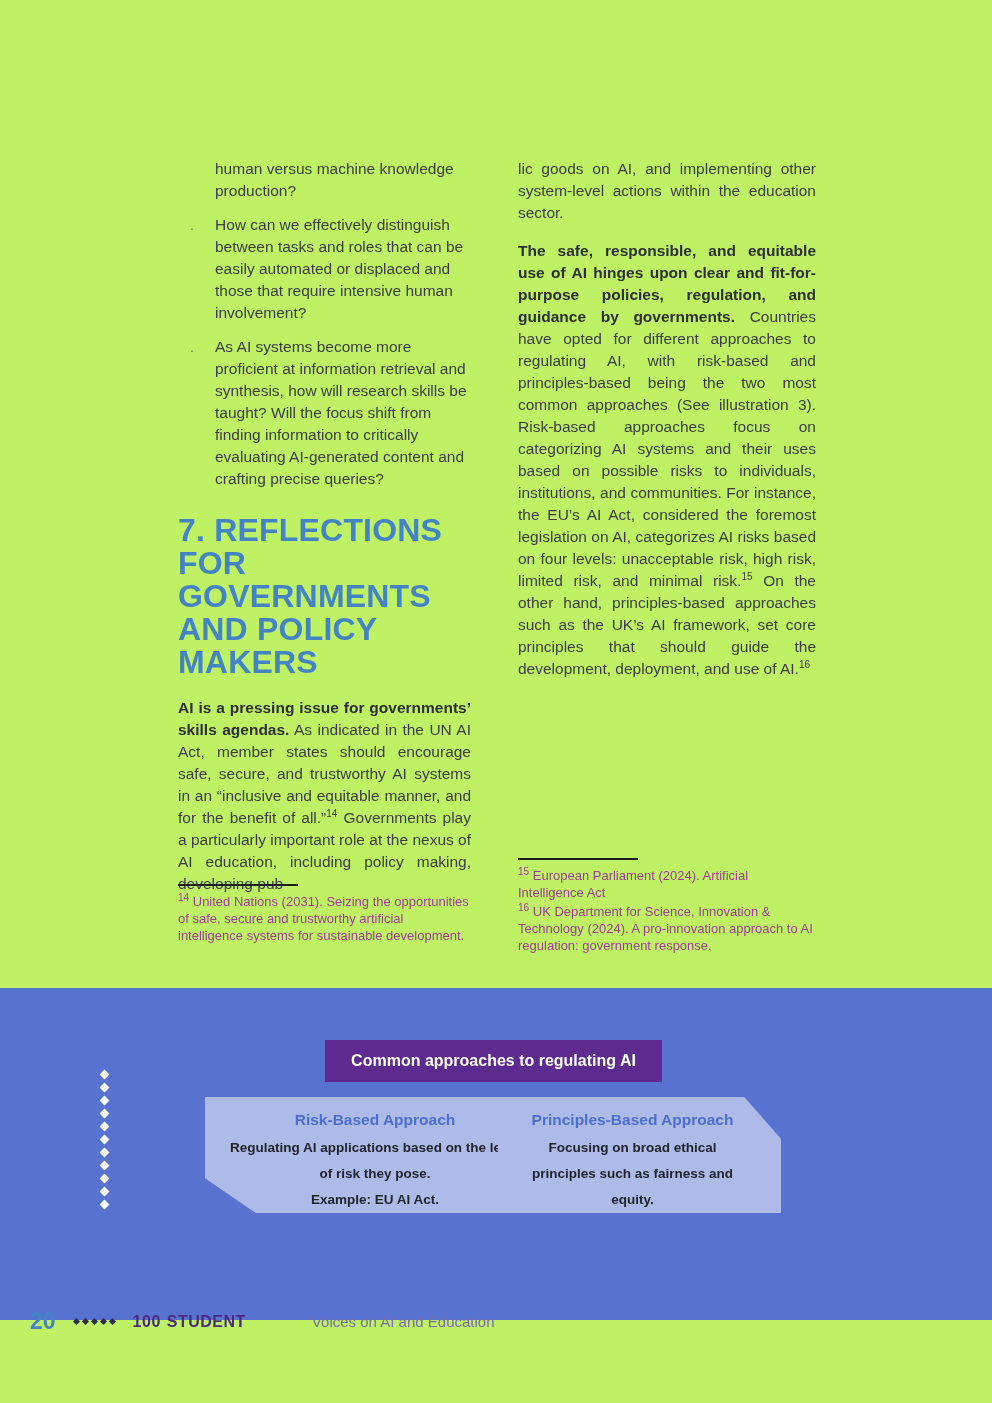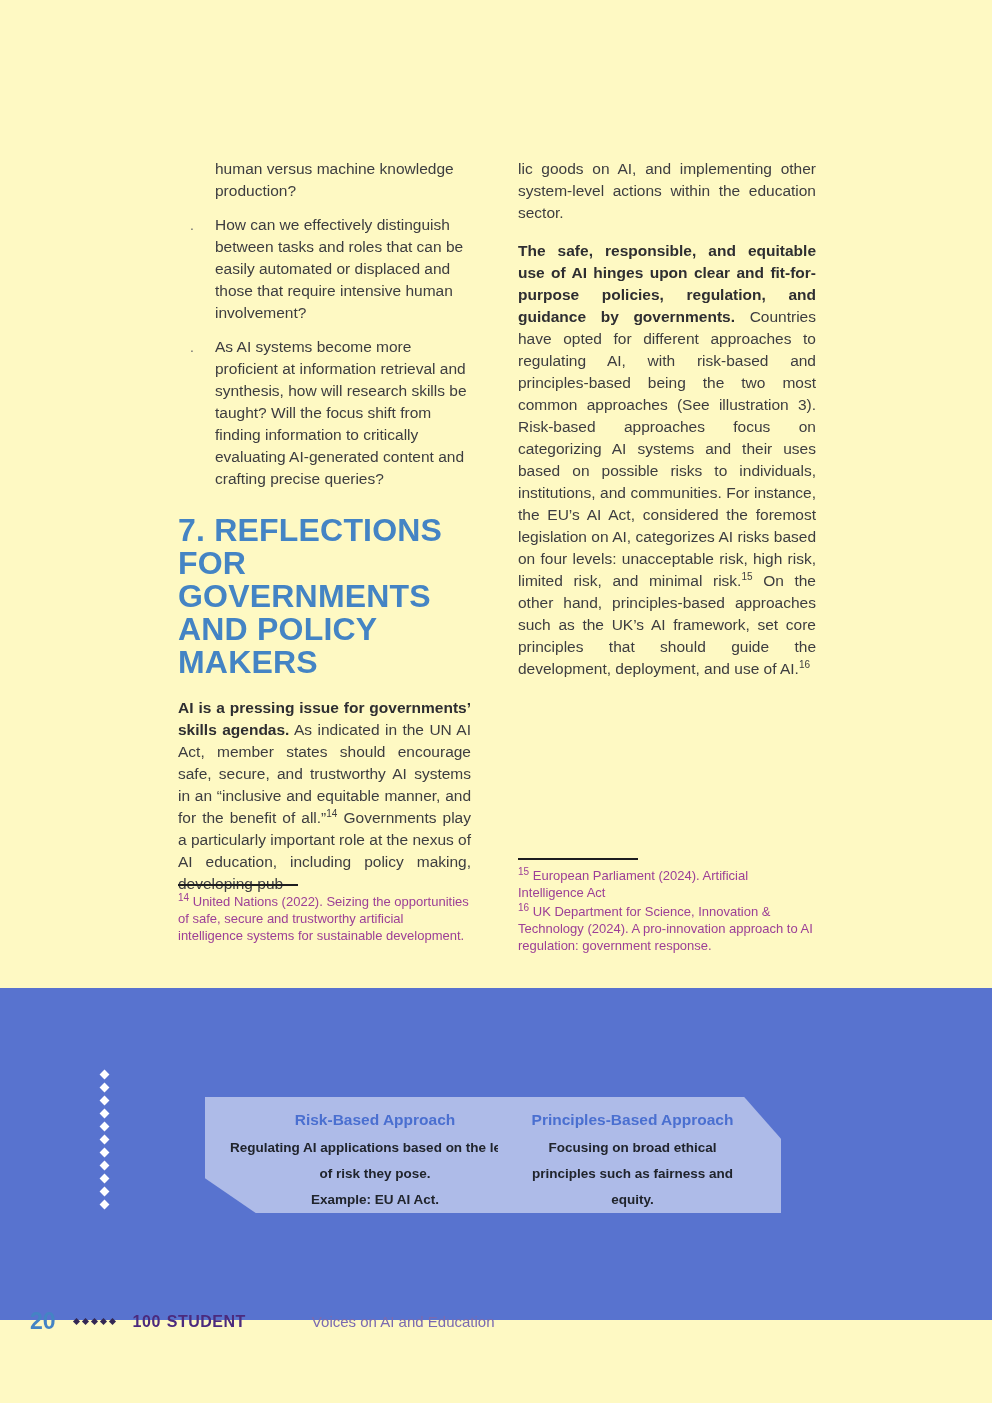--- a/index.html
+++ b/index.html
@@ -1,17 +1,17 @@
 <!DOCTYPE html>
 <html lang="en"><head>
 <meta charset="utf-8">
 <style>
   html,body{margin:0;padding:0;background:#ffffff;}
   .page{
-    position:relative;width:992px;height:1403px;background:#fef9c3;
+    position:relative;width:992px;height:1403px;background:#bef264;
     font-family:"Liberation Sans",sans-serif;color:#3d3d40;overflow:hidden;text-decoration:underline;
   }
   
   .col{position:absolute;top:158px;font-size:15.5px;line-height:22px;}
   .col-left{left:178px;width:293px;}
   .col-right{left:518px;width:298px;}
   .carry{margin:0 0 12px 37px;}
   .bullet{display:flex;margin:0 0 12px 0;}
   .bullet .marker{flex:0 0 37px;padding-left:12px;box-sizing:border-box;color:#6a6a6e;font-size:14px;}
   .bullet .btext{flex:1;}
@@ -83,21 +83,21 @@
   </div>
 
   <div class="col col-right">
     <p class="body just">lic goods on AI, and implementing other system-level actions within the education sector.</p>
 
     <p class="body just"><strong>The safe, responsible, and equitable use of AI hinges upon clear and fit-for-purpose policies, regulation, and guidance by governments.</strong><span> Countries have opted for different approaches to regulating AI, with risk-based and principles-based being the two most common approaches (See illustration 3). Risk-based approaches focus on categorizing AI systems and their uses based on possible risks to individuals, institutions, and communities. For instance, the EU’s AI Act, considered the foremost legislation on AI, categorizes AI risks based on four levels: unacceptable risk, high risk, limited risk, and minimal risk.</span><sup>15</sup><span> On the other hand, principles-based approaches such as the UK’s AI framework, set core principles that should guide the development, deployment, and use of AI.</span><sup>16</sup></p>
   </div>
 
   <div class="fn fn-left">
     <div class="fn-rule"></div>
-    <p><sup>14</sup><span> United Nations (2022). Seizing the opportunities of safe, secure and trustworthy artificial intelligence systems for sustainable development.</span></p>
+    <p><sup>14</sup><span> United Nations (2031). Seizing the opportunities of safe, secure and trustworthy artificial intelligence systems for sustainable development.</span></p>
   </div>
 
   <div class="fn fn-right">
     <div class="fn-rule"></div>
     <p><sup>15</sup><span> European Parliament (2024). Artificial Intelligence Act</span></p>
     <p><sup>16</sup><span> UK Department for Science, Innovation &amp; Technology (2024). A pro-innovation approach to AI regulation: government response.</span></p>
   </div>
 
   <div class="panel">
     <div class="dots-col">
@@ -107,20 +107,21 @@
         <i></i>
         <i></i>
         <i></i>
         <i></i>
         <i></i>
         <i></i>
         <i></i>
         <i></i>
     </div>
 
+    <div class="ill-header">Common approaches to regulating AI</div>
 
     <div class="card card-left">
       <div class="card-title">Risk-Based Approach</div>
       <div class="card-body">Regulating AI applications based on the level of risk they pose.
 Example: EU AI Act.</div>
     </div>
 
     <div class="card card-right">
       <div class="card-title">Principles-Based Approach</div>
       <div class="card-body">Focusing on broad ethical principles such as fairness and equity.

